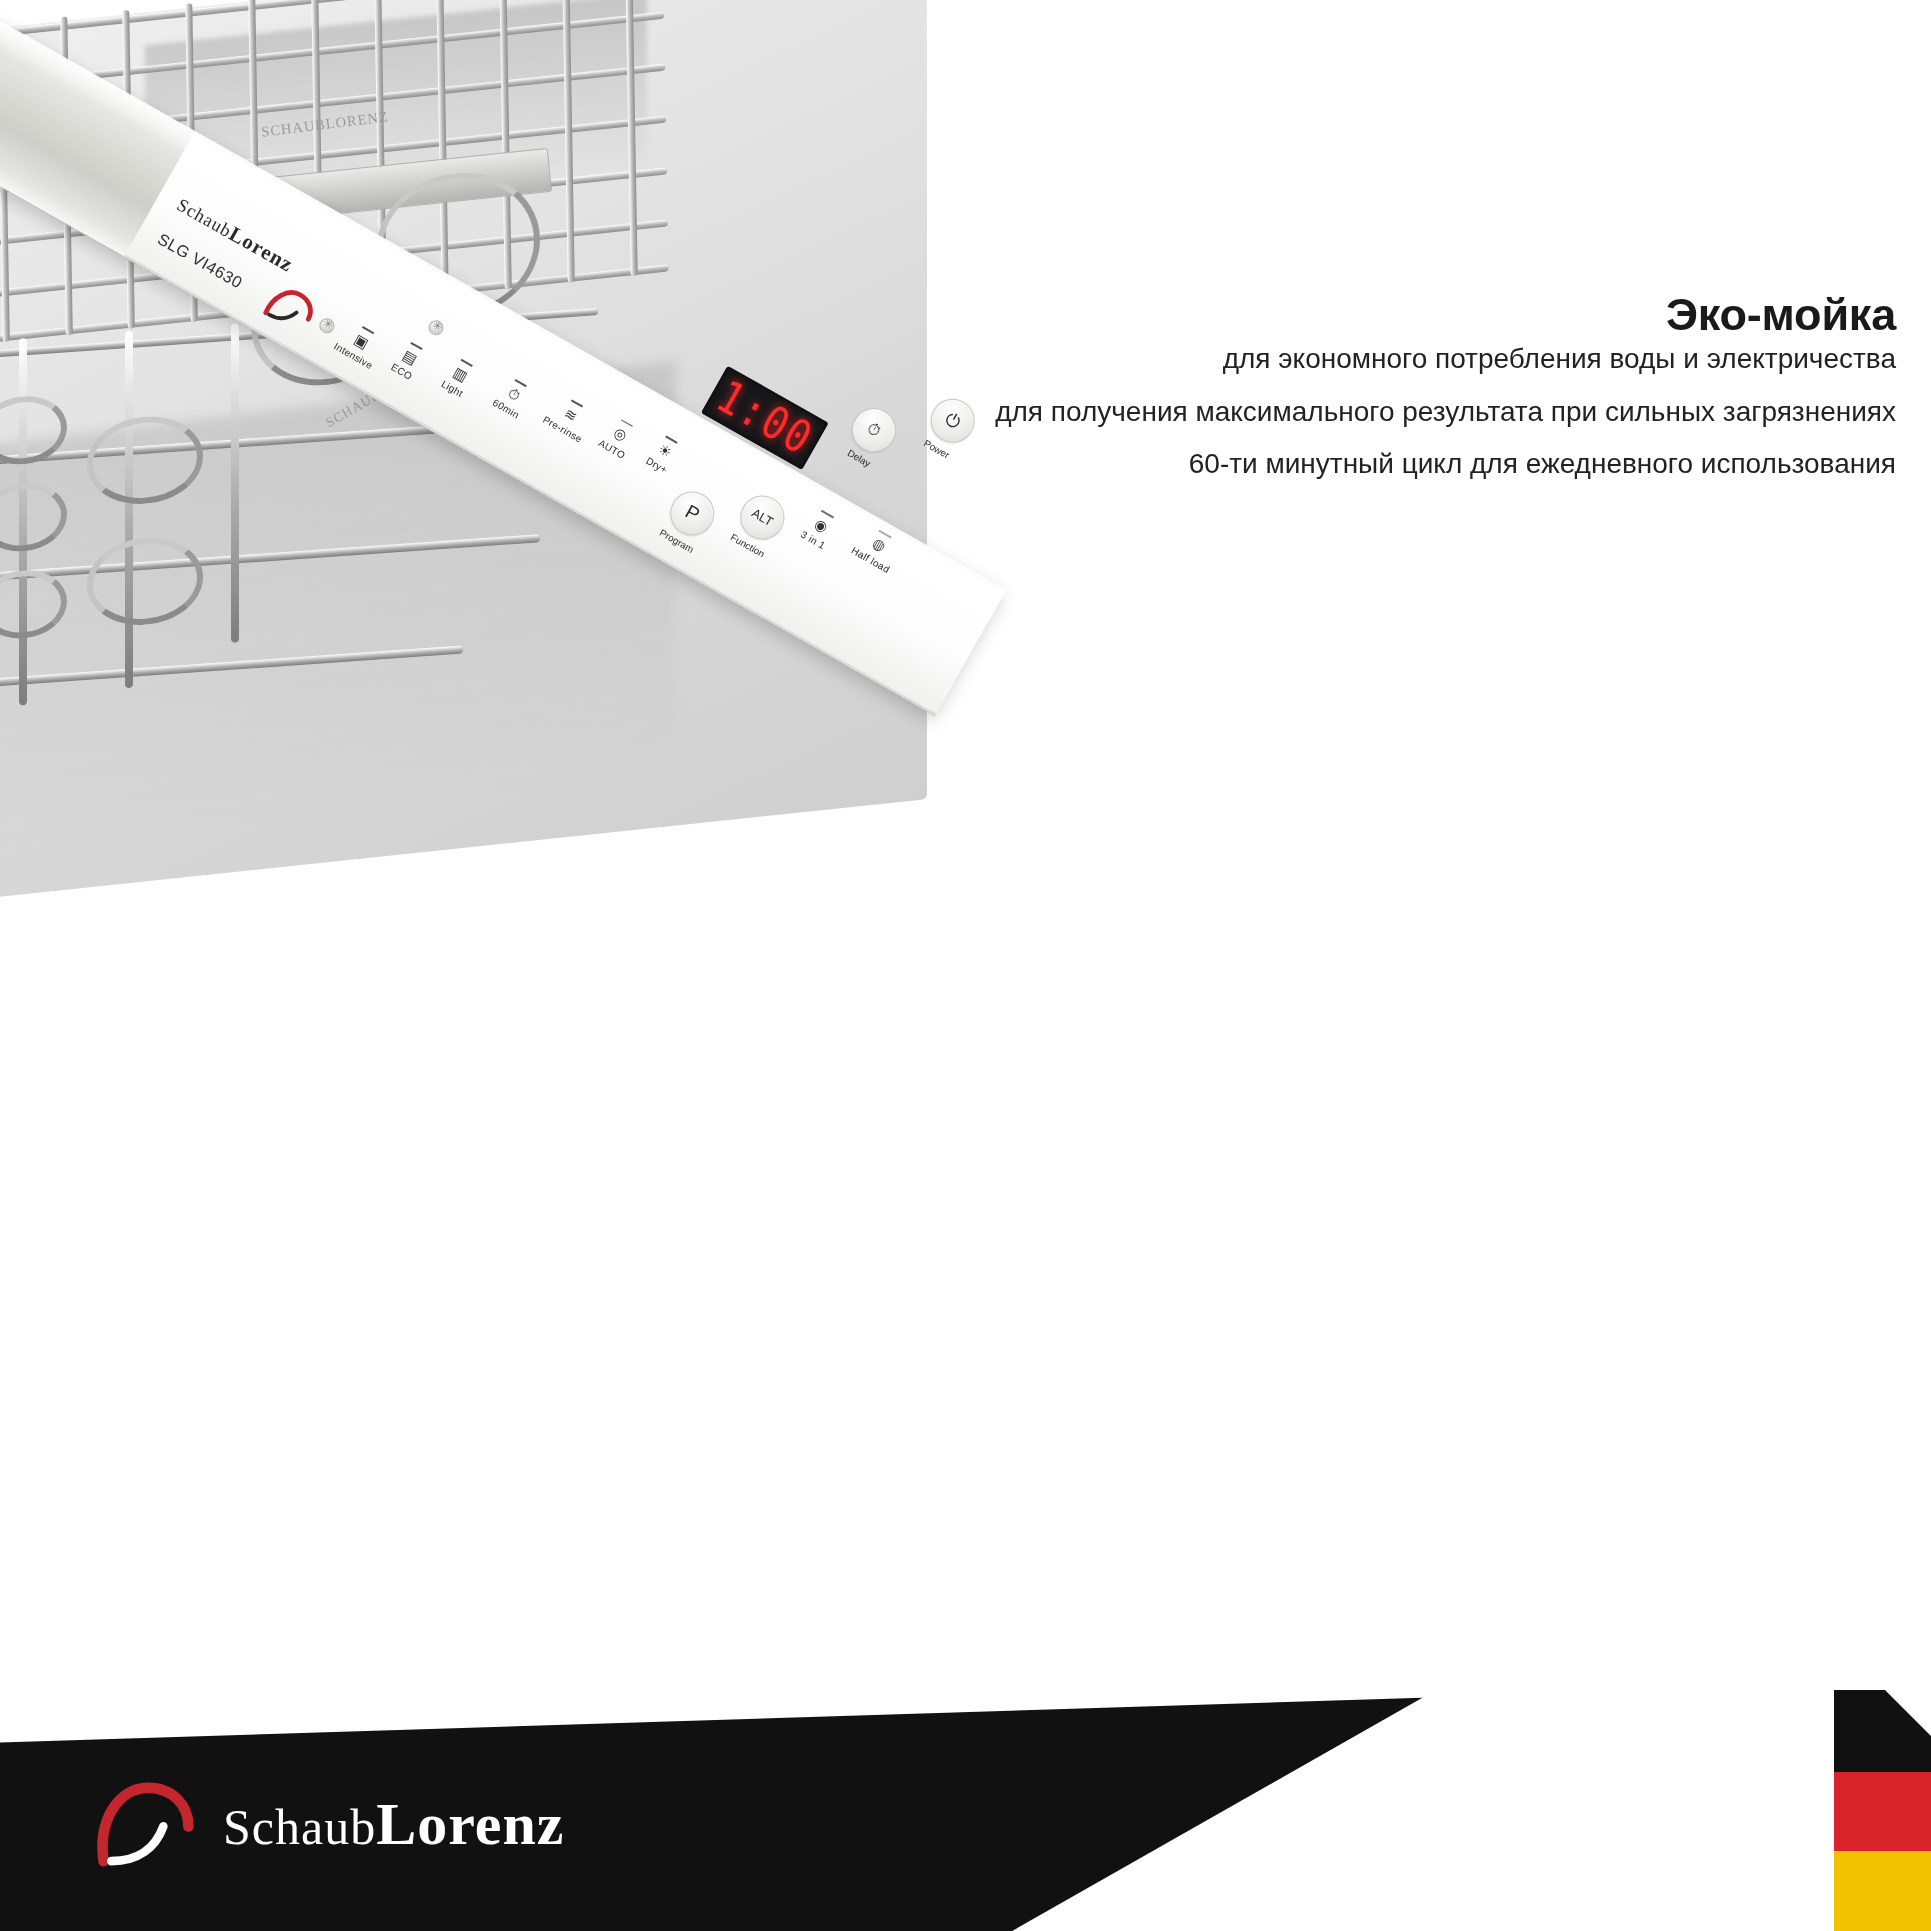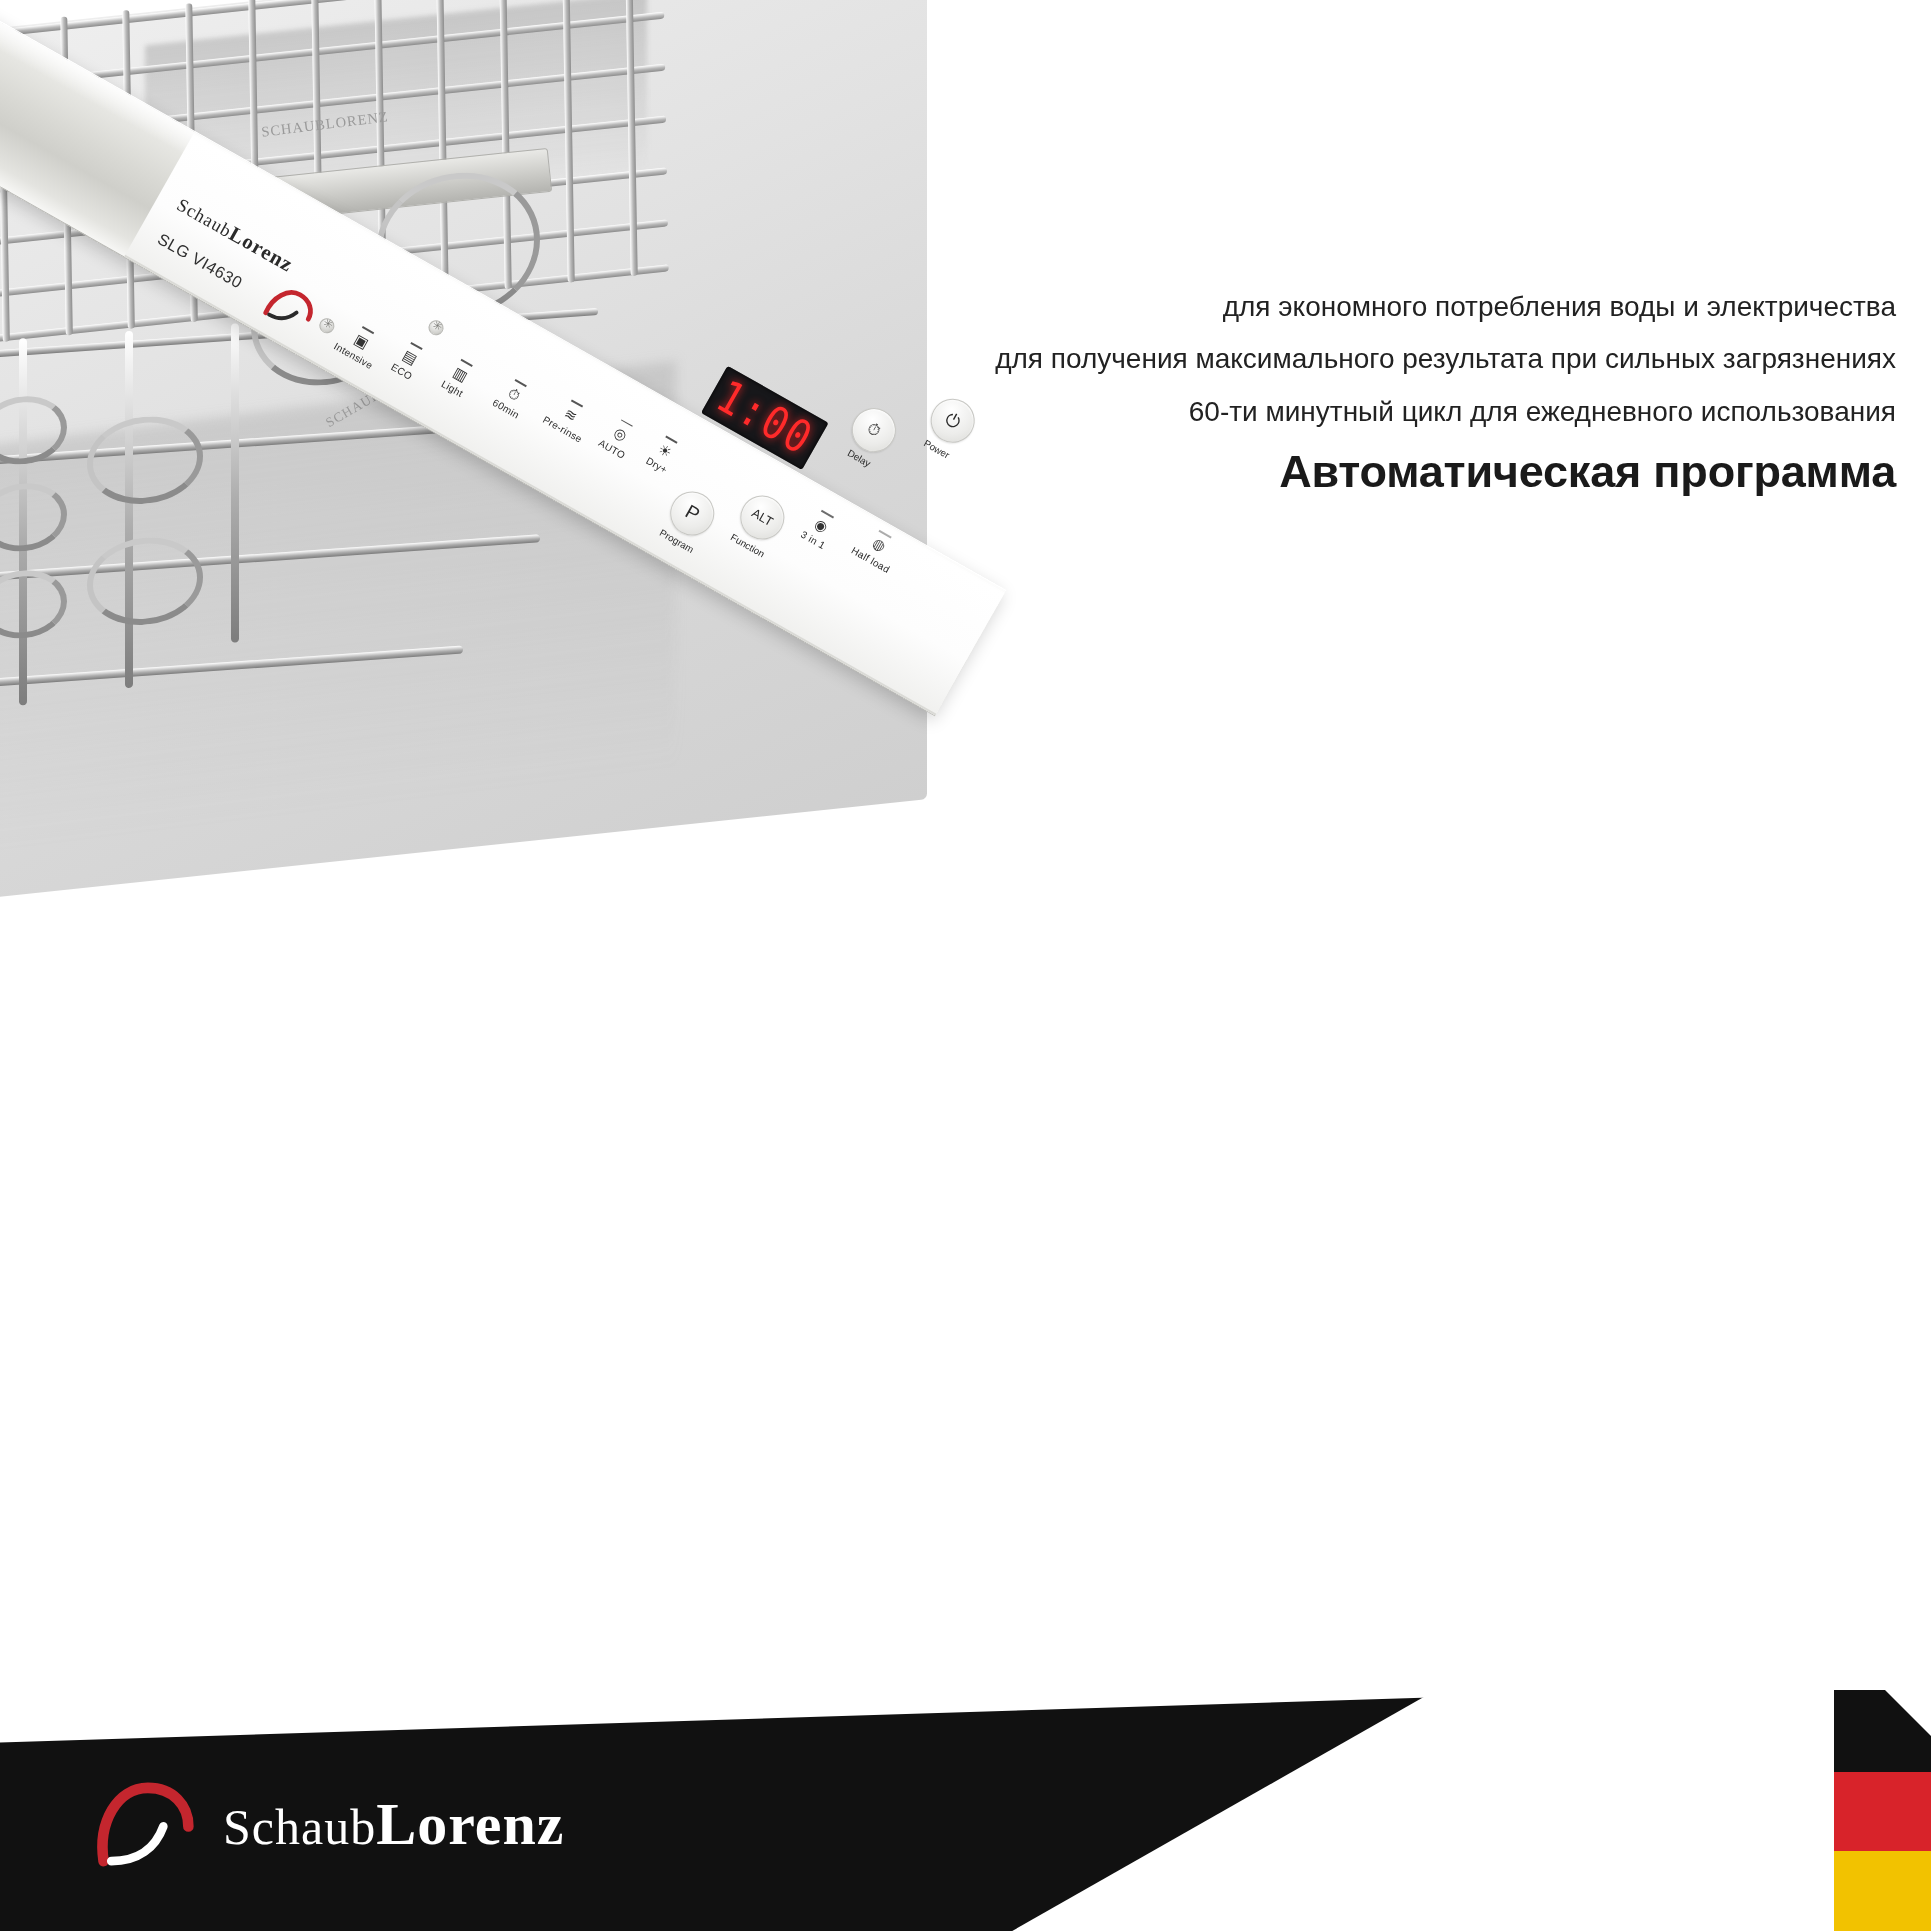--- a/index.html
+++ b/index.html
@@ -533,30 +533,30 @@
         <div class="rbtn-cap" style="left:772px; top:-98px; width:60px;">Power</div>
 
         <div class="screw" style="left:203px; top:93px;"></div>
         <div class="screw" style="left:299px; top:41px;"></div>
       </div>
     </div>
   </div>
 
   <div class="features">
     <div class="feature">
+      <h3>Эко-мойка</h3>
       <p>для экономного потребления воды и электричества</p>
     </div>
     <div class="feature">
       <p>для получения максимального результата при сильных загрязнениях</p>
     </div>
     <div class="feature">
       <p>60-ти минутный цикл для ежедневного использования</p>
     </div>
     <div class="feature">
-      <h3>Автоматическая программа</h3>
     </div>
   </div>
 
   <div class="banner">
     <div class="banner-black"></div>
     <div class="banner-white-swoosh"></div>
 
     <div class="banner-logo">
       <span class="mark">
         <svg viewBox="0 0 110 96" width="106" height="93" aria-hidden="true">

